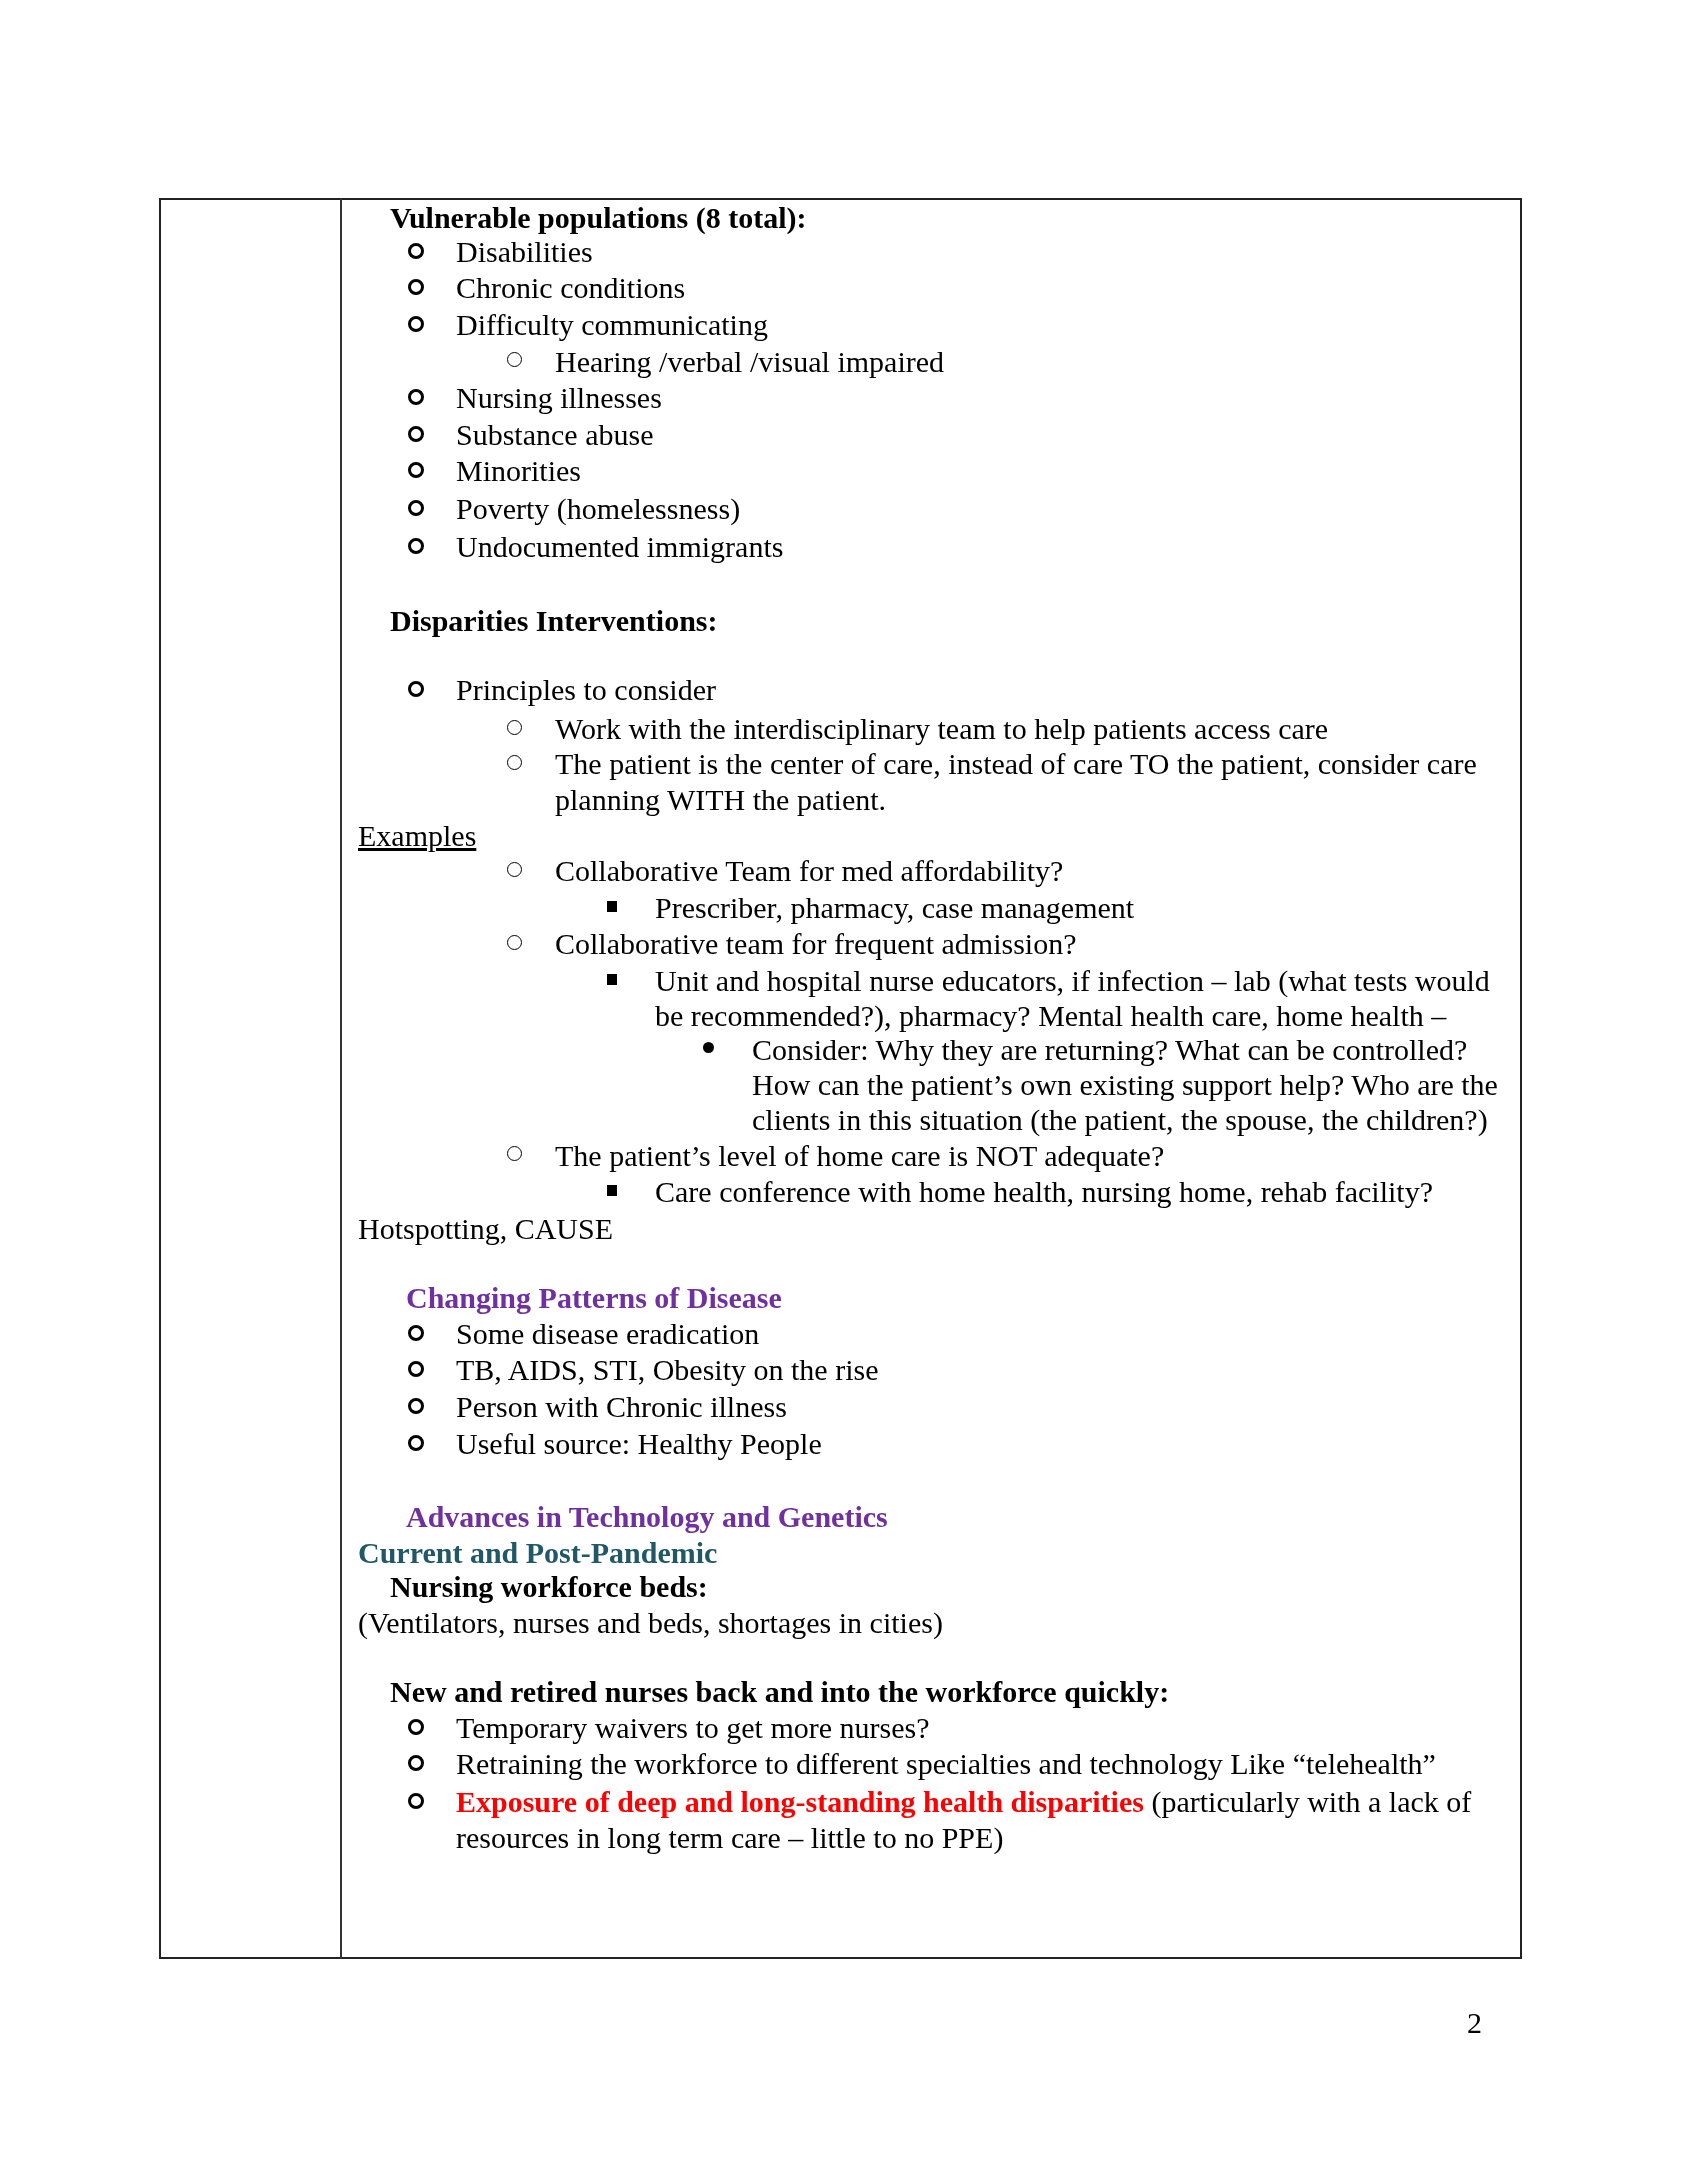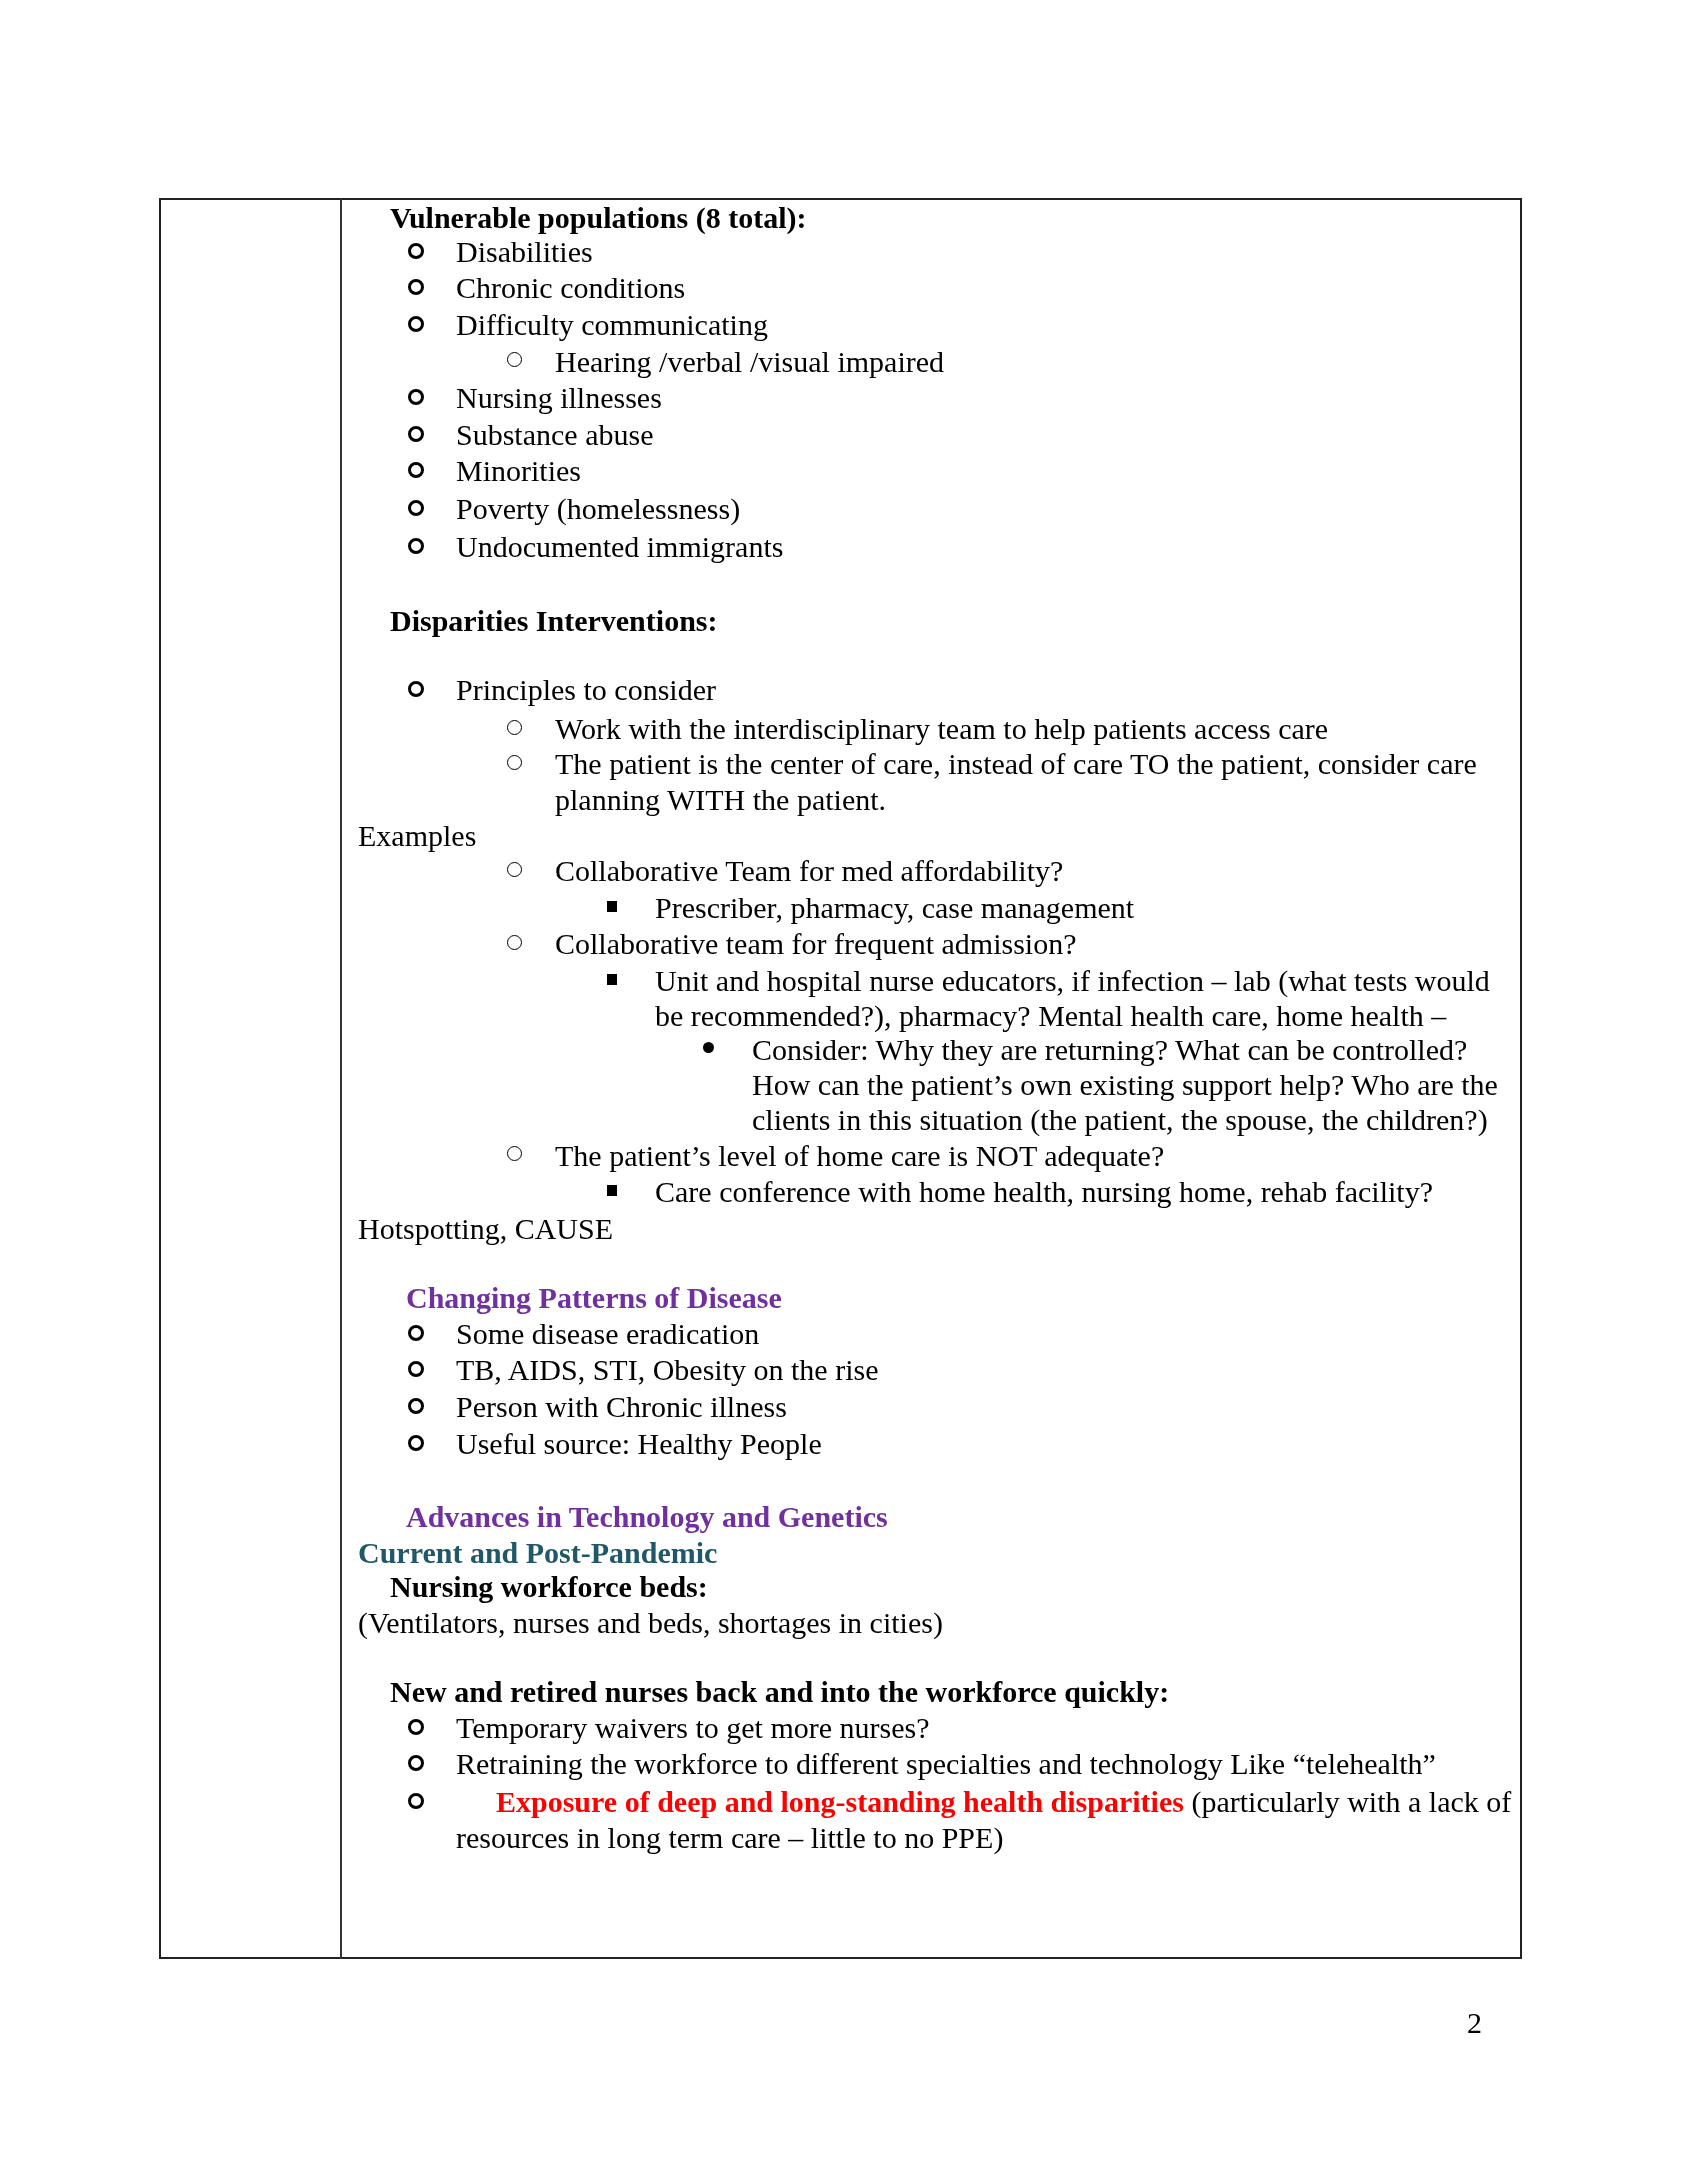--- a/index.html
+++ b/index.html
@@ -5,22 +5,22 @@
   html, body { margin: 0; padding: 0; background: #ffffff; }
   body { width: 1683px; height: 2178px; position: relative; overflow: hidden;
          font-family: "Liberation Serif", "DejaVu Serif", serif; color: #000; }
   .table-outer { position: absolute; left: 159px; top: 198px; width: 1363px; height: 1761px;
                  border: 2px solid #222; box-sizing: border-box; }
   .col-divider { position: absolute; left: 340px; top: 198px; width: 2px; height: 1761px; background: #333; }
   .ln { position: absolute; font-size: 30px; line-height: 37px; height: 37px; white-space: nowrap; }
   .b { font-weight: bold; margin-left: 32px; }
   .purple { color: #7030A0; font-weight: bold; margin-left: 48px; }
   .teal { color: #205867; font-weight: bold; }
-  .red { color: #FF0000; font-weight: bold; margin-left: 40px; }
-  .u { }
+  .red { color: #FF0000; font-weight: bold; }
+  .u { text-decoration: underline; }
   .bul-o1 { width: 16px; height: 16px; box-sizing: border-box; border: 3.5px solid #000; border-radius: 50%;
             position: absolute; }
   .bul-o2 { width: 15px; height: 15px; box-sizing: border-box; border: 1.6px solid #000; border-radius: 50%;
             position: absolute; }
   .bul-sq { width: 10px; height: 11px; background: #000; position: absolute; }
   .bul-dot { width: 11px; height: 11px; background: #000; border-radius: 50%; position: absolute; }
   .pagenum { position: absolute; left: 1467px; top: 2004px; font-size: 30px; line-height: 37px; }
 </style>
 </head>
 <body>

